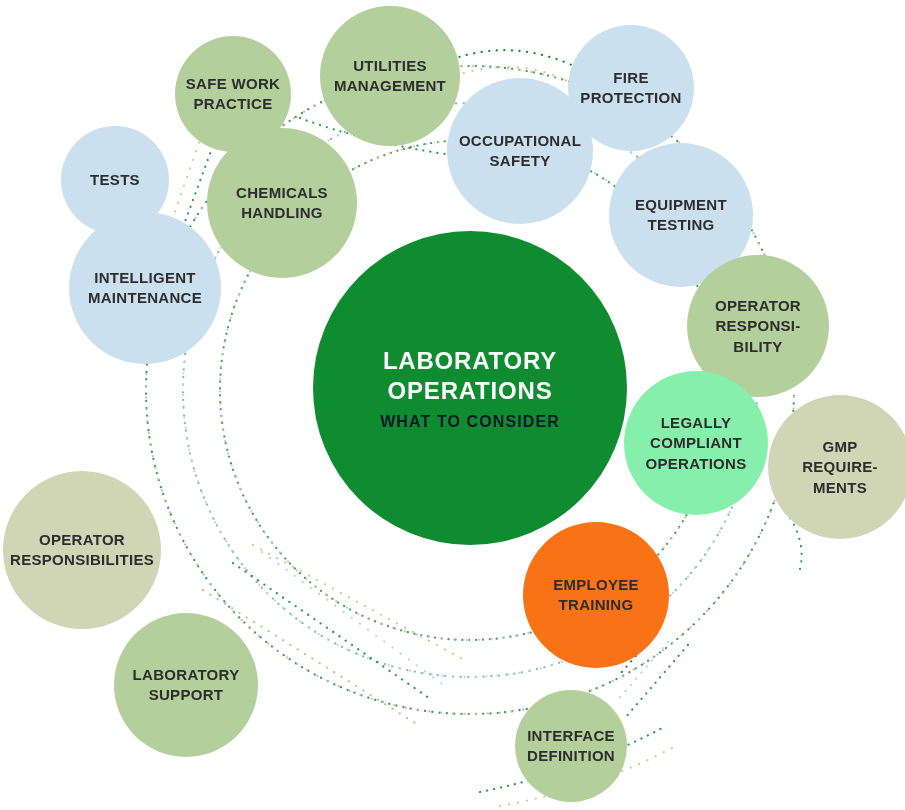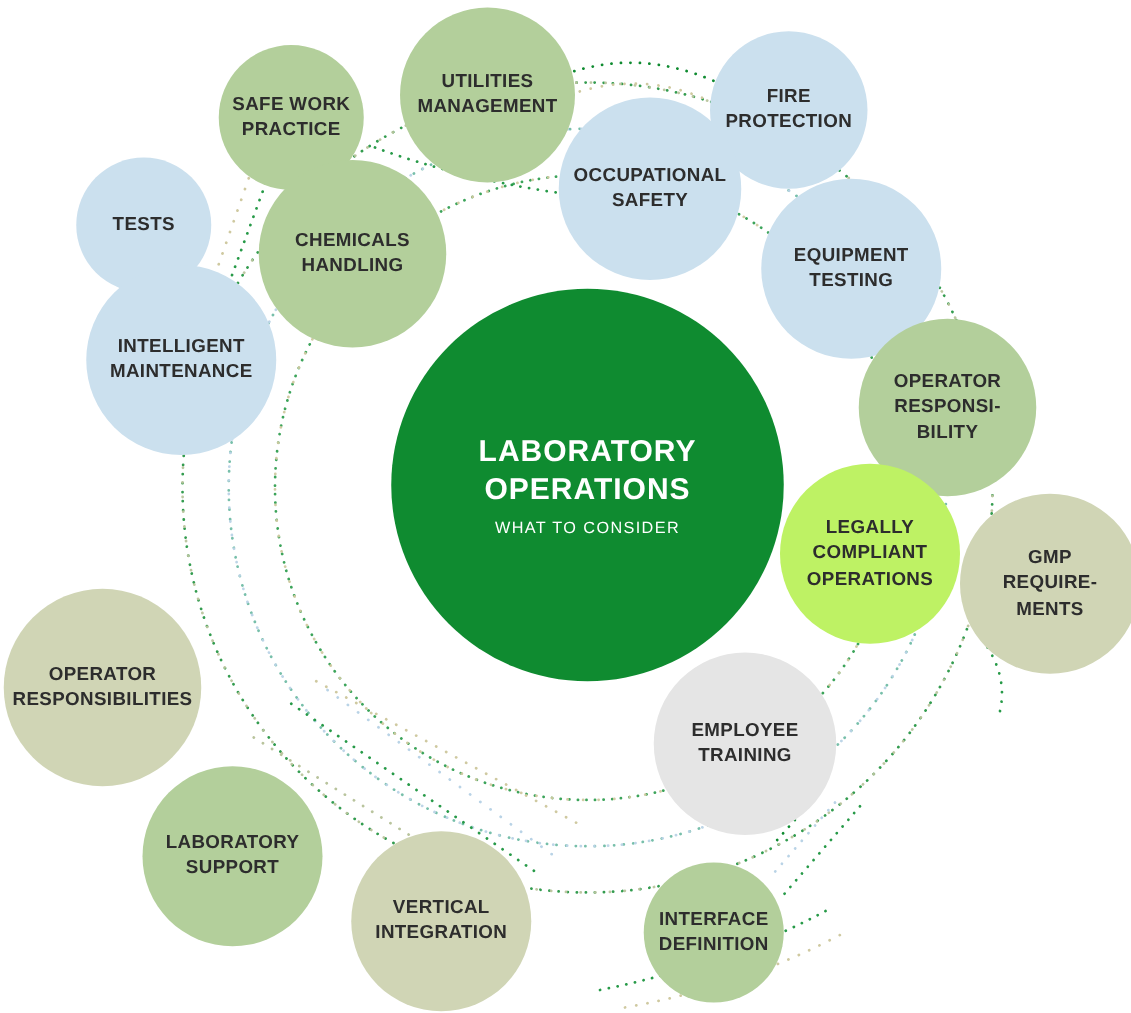--- a/index.html
+++ b/index.html
@@ -42,23 +42,23 @@
     text-align: center;
   }
   .center-title {
     color: #ffffff;
     font-weight: 700;
     font-size: 24px;
     line-height: 1.25;
     letter-spacing: 0.8px;
   }
   .center-subtitle {
-    color: #ffffff;
-    font-weight: 400;
-    font-size: 13px;
+    color: #0f172a;
+    font-weight: 700;
+    font-size: 16px;
     letter-spacing: 1.1px;
     margin-top: 7px;
   }
 </style>
 </head>
 <body>
 
 <div id="stage">
 
   <svg id="decor-svg" viewBox="0 0 905 810" xmlns="http://www.w3.org/2000/svg">
@@ -140,21 +140,21 @@
         <div>HANDLING</div>
       </div>
     </div>
     <div class="bubble" style="left: 687px; top: 255px; width: 142px; height: 142px; background: rgb(179, 207, 155);">
       <div class="bubble-label">
         <div>OPERATOR</div>
         <div>RESPONSI-</div>
         <div>BILITY</div>
       </div>
     </div>
-    <div class="bubble" style="left: 624px; top: 371px; width: 144px; height: 144px; background: #bef264;">
+    <div class="bubble" style="left: 624px; top: 371px; width: 144px; height: 144px; background: #86efac;">
       <div class="bubble-label">
         <div>LEGALLY</div>
         <div>COMPLIANT</div>
         <div>OPERATIONS</div>
       </div>
     </div>
     <div class="bubble" style="left: 768px; top: 395px; width: 144px; height: 144px; background: rgb(208, 213, 181);">
       <div class="bubble-label">
         <div>GMP</div>
         <div>REQUIRE-</div>
@@ -166,31 +166,25 @@
         <div>OPERATOR</div>
         <div>RESPONSIBILITIES</div>
       </div>
     </div>
     <div class="bubble" style="left: 114px; top: 613px; width: 144px; height: 144px; background: rgb(179, 207, 155);">
       <div class="bubble-label">
         <div>LABORATORY</div>
         <div>SUPPORT</div>
       </div>
     </div>
-    <div class="bubble" style="left: 281px; top: 665px; width: 144px; height: 144px; background: rgb(208, 213, 181);">
-      <div class="bubble-label">
-        <div>VERTICAL</div>
-        <div>INTEGRATION</div>
-      </div>
-    </div>
     <div class="bubble" style="left: 515px; top: 690px; width: 112px; height: 112px; background: rgb(179, 207, 155);">
       <div class="bubble-label">
         <div>INTERFACE</div>
         <div>DEFINITION</div>
       </div>
     </div>
-    <div class="bubble" style="left: 523px; top: 522px; width: 146px; height: 146px; background: #e5e5e5;">
+    <div class="bubble" style="left: 523px; top: 522px; width: 146px; height: 146px; background: #f97316;">
       <div class="bubble-label">
         <div>EMPLOYEE</div>
         <div>TRAINING</div>
       </div>
     </div>
   </div>
 
 </body></html>

